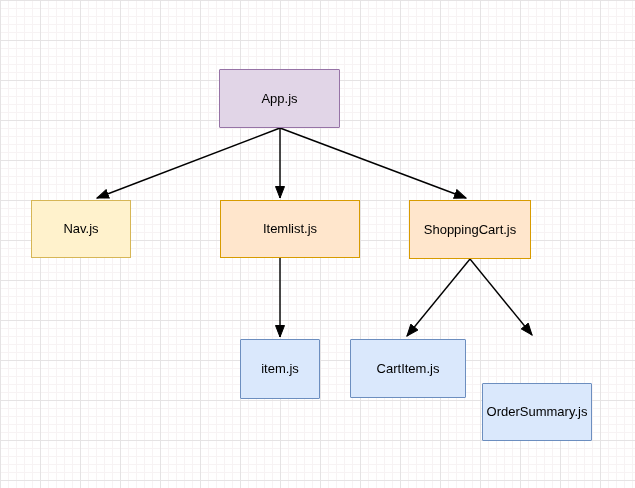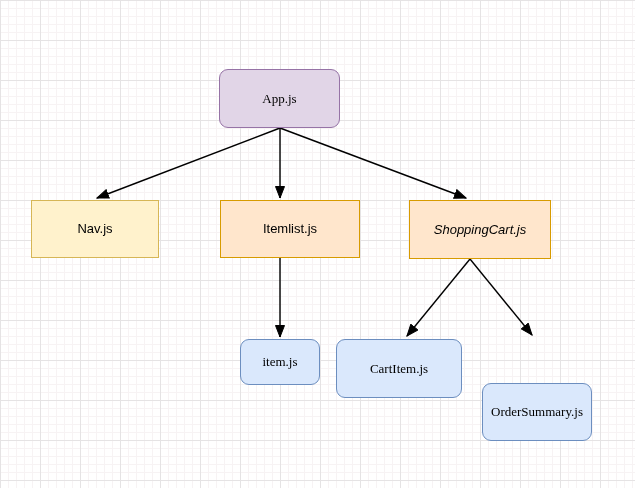--- a/index.html
+++ b/index.html
@@ -33,21 +33,21 @@
   .edges-layer line { pointer-events: stroke; }
   .node {
     position: absolute;
     box-sizing: border-box;
     border: 1px solid #000;
     display: flex;
     align-items: center;
     justify-content: center;
     text-align: center;
   }
-  .node.rounded { border-radius: 9px; font-family: Liberation Serif, serif; }
+  .node.rounded { border-radius: 1px; }
   .node-label {
     font-size: 13px;
     color: #000000;
     line-height: 1.2;
     white-space: nowrap;
   }
 </style>
 </head>
 <body>
 
@@ -64,32 +64,32 @@
         <line x1="280" y1="128" x2="466" y2="198" stroke="#000000" stroke-width="1.4" marker-end="url(#arrowhead)"></line>
         <line x1="280" y1="258" x2="280" y2="337" stroke="#000000" stroke-width="1.4" marker-end="url(#arrowhead)"></line>
         <line x1="470" y1="259" x2="407" y2="336" stroke="#000000" stroke-width="1.4" marker-end="url(#arrowhead)"></line>
         <line x1="470" y1="259" x2="532" y2="335" stroke="#000000" stroke-width="1.4" marker-end="url(#arrowhead)"></line>
       </g>
   </svg>
   <div id="nodes-layer">
       <div class="node rounded" style="left: 219px; top: 69px; width: 121px; height: 59px; background: rgb(225, 213, 231); border-color: rgb(150, 115, 166);">
         <span class="node-label">App.js</span>
       </div>
-      <div class="node" style="left: 31px; top: 200px; width: 128px; height: 58px; background: rgb(255, 242, 204); border-color: rgb(214, 182, 86);">
+      <div class="node" style="left: 31px; top: 200px; width: 100px; height: 58px; background: rgb(255, 242, 204); border-color: rgb(214, 182, 86);">
         <span class="node-label">Nav.js</span>
       </div>
       <div class="node" style="left: 220px; top: 200px; width: 140px; height: 58px; background: rgb(255, 230, 204); border-color: rgb(215, 155, 0);">
         <span class="node-label">Itemlist.js</span>
       </div>
-      <div class="node" style="left: 409px; top: 200px; width: 142px; height: 59px; background: rgb(255, 230, 204); border-color: rgb(215, 155, 0); font-style: italic;">
+      <div class="node" style="left: 409px; top: 200px; width: 122px; height: 59px; background: rgb(255, 230, 204); border-color: rgb(215, 155, 0);">
         <span class="node-label">ShoppingCart.js</span>
       </div>
-      <div class="node rounded" style="left: 240px; top: 339px; width: 80px; height: 46px; background: rgb(218, 232, 252); border-color: rgb(108, 142, 191); text-align: center;">
+      <div class="node rounded" style="left: 240px; top: 339px; width: 80px; height: 60px; background: rgb(218, 232, 252); border-color: rgb(108, 142, 191); text-align: center;">
         <span class="node-label">item.js</span>
       </div>
-      <div class="node rounded" style="left: 336px; top: 339px; width: 126px; height: 59px; background: rgb(218, 232, 252); border-color: rgb(108, 142, 191); align-items: center;">
+      <div class="node rounded" style="left: 350px; top: 339px; width: 116px; height: 59px; background: rgb(218, 232, 252); border-color: rgb(108, 142, 191); align-items: center;">
         <span class="node-label">CartItem.js</span>
       </div>
       <div class="node rounded" style="left: 482px; top: 339px; width: 110px; height: 58px; background: rgb(218, 232, 252); border-color: rgb(108, 142, 191); margin-top: 44px;">
         <span class="node-label">OrderSummary.js</span>
       </div>
     </div>
 </div>
 
 </body></html>

